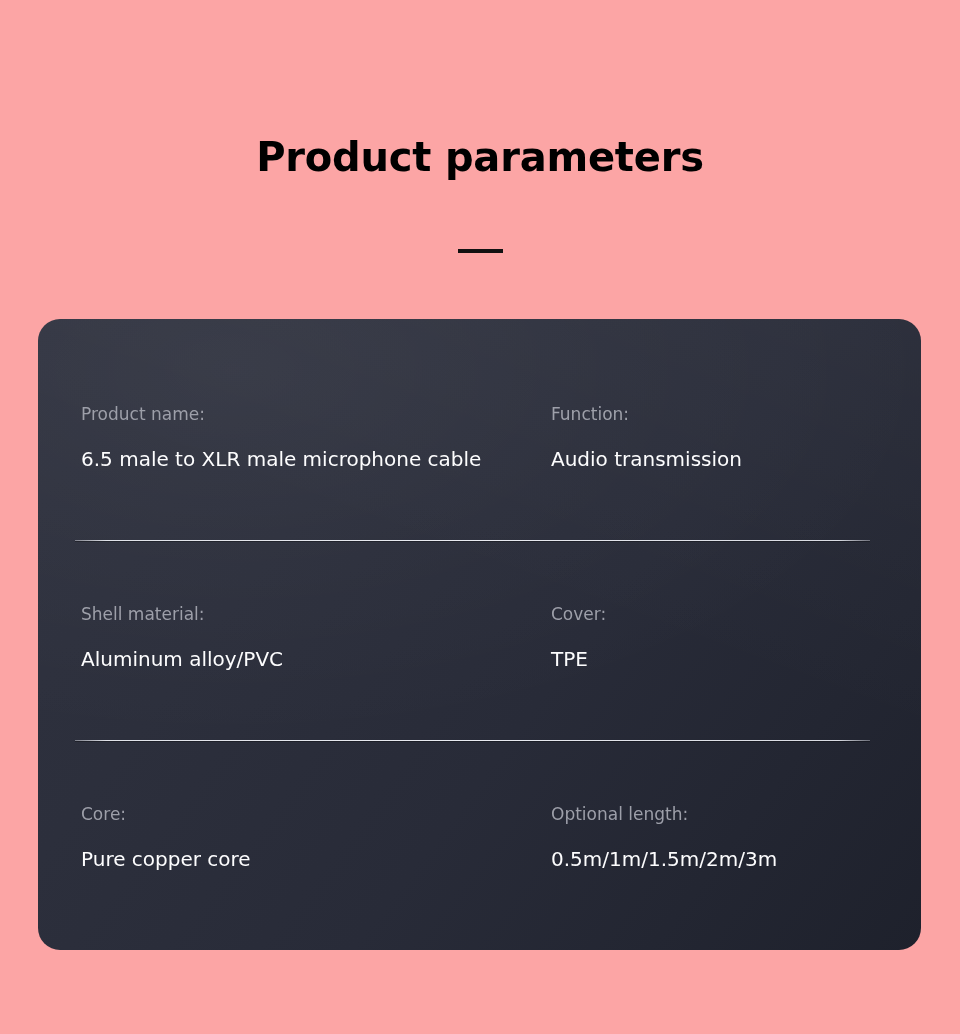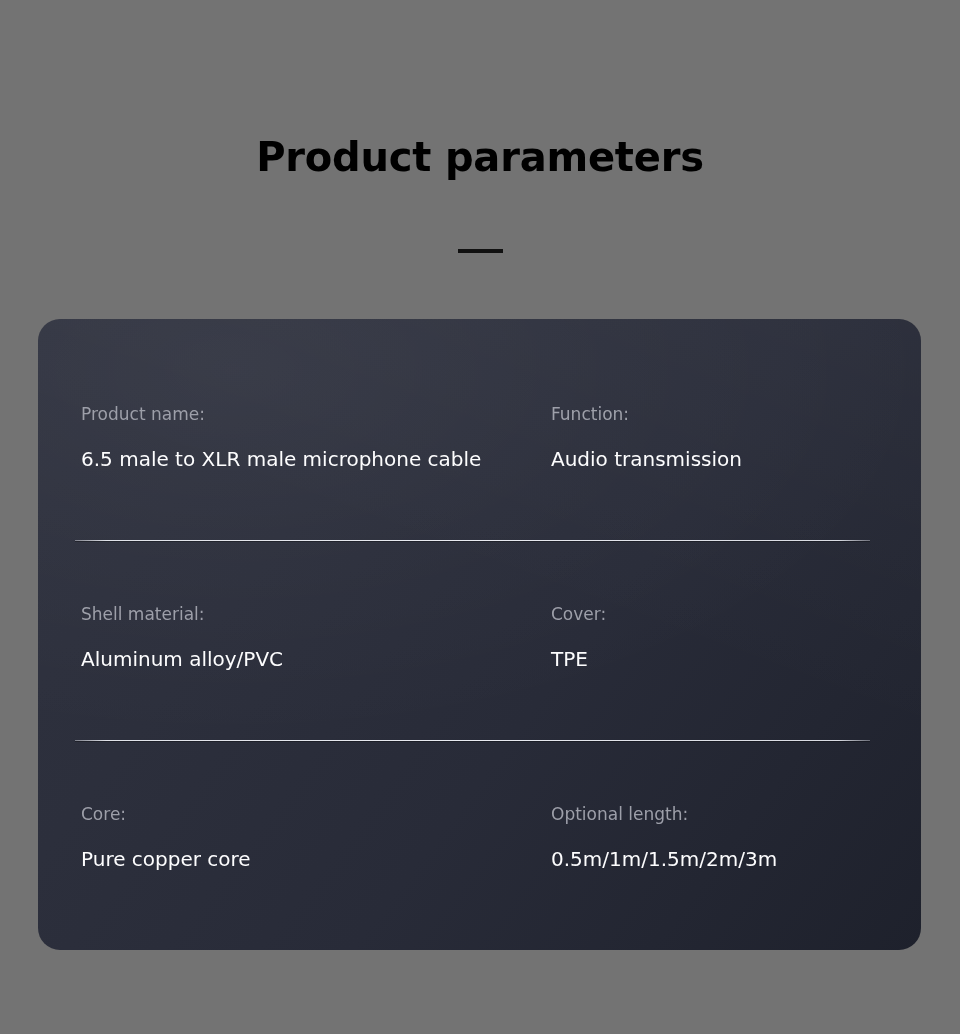--- a/index.html
+++ b/index.html
@@ -2,21 +2,21 @@
 <html><head>
 <meta charset="utf-8">
 <style>
   * { margin:0; padding:0; box-sizing:border-box; }
   html, body {
     width:960px; height:1034px;
     background:#ffffff;
     font-family:"Liberation Sans", sans-serif;
     overflow:hidden;
   }
-  .page { position:relative; width:960px; height:1034px; background:#737373; }
+  .page { position:relative; width:960px; height:1034px; background:#fca5a5; }
 
   
   .heading {
     position:absolute; left:0; top:133px; width:960px;
     text-align:center;
     font-size:40px; font-weight:bold; letter-spacing:-0.2px;
     color:#000000; line-height:1.2;
     font-family:"DejaVu Sans", sans-serif;
   }
   .heading-rule {

